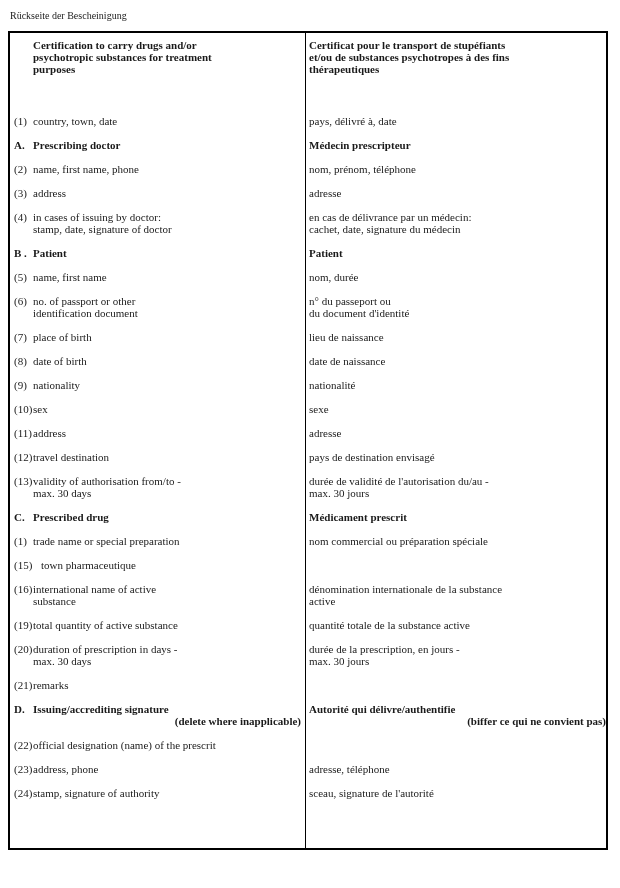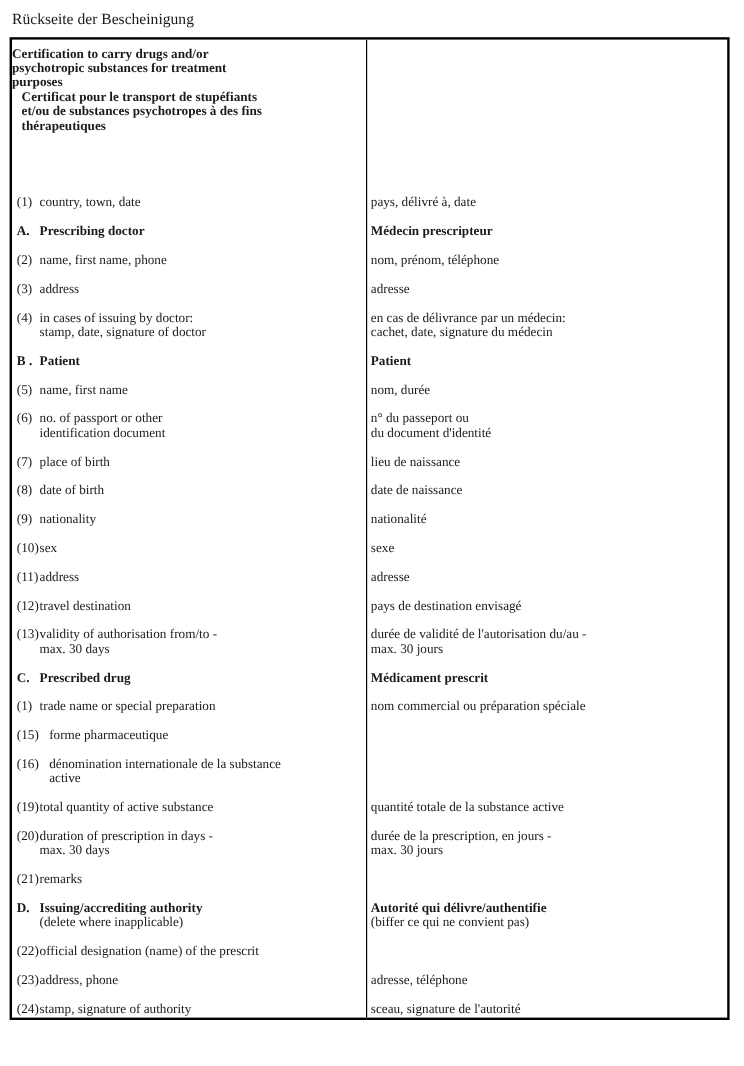--- a/index.html
+++ b/index.html
@@ -5,21 +5,21 @@
   * { margin: 0; padding: 0; box-sizing: border-box; }
   html, body {
     width: 620px; height: 888px;
     background: #ffffff;
     font-family: "Liberation Serif", "DejaVu Serif", serif;
     color: #1a1a1a;
     overflow: hidden;
   }
   .page-heading {
     margin: 9px 0 0 10px;
-    font-size: 13px;
+    font-size: 10px;
     line-height: 13px;
   }
   .cert-table {
     position: relative;
     margin: 9px 0 0 8px;
     width: 600px;
     height: 819px;
     border: 2px solid #000;
     padding-top: 6px;
     overflow: hidden;
@@ -44,24 +44,24 @@
   }
   .cell-en {
     flex: none;
     width: 268px;
   }
   .cell-fr {
     flex: 1;
     padding-left: 8px;
   }
   .main { white-space: pre-line; }
-  .sub  { display: block; font-weight: normal; white-space: pre-line; }
+  .sub  { display: block; font-weight: bold; white-space: pre-line; text-align: right; }
   .row.bold .num,
   .row.bold .main { font-weight: bold; }
-  .header-row { margin-bottom: 52px; flex-direction: column; }
+  .header-row { margin-bottom: 40px; }
   .header-row .main { font-weight: bold; }
 </style>
 </head>
 <body>
 
 <div>
   <div class="page-heading">Rückseite der Bescheinigung</div>
 
   <div class="cert-table">
     <div class="col-divider"></div>
@@ -287,27 +287,32 @@
     </span>
     <span class="cell-fr">
       <span class="main">nom commercial ou préparation spéciale</span>
       
     </span>
   </div>
 
   <div class="row">
     <span class="num">(15)</span>
     <span class="cell-fr">
-      <span class="main">forme pharmaceutique</span>
+      <span class="main">town pharmaceutique</span>
       
     </span>
   </div>
 
   <div class="row">
     <span class="num">(16)</span>
+    <span class="cell-en">
+      <span class="main">international name of active
+substance</span>
+      
+    </span>
     <span class="cell-fr">
       <span class="main">dénomination internationale de la substance
 active</span>
       
     </span>
   </div>
 
 
 
   <div class="row">
@@ -340,21 +345,21 @@
     <span class="num">(21)</span>
     <span class="cell-en">
       <span class="main">remarks</span>
       
     </span>
   </div>
 
   <div class="row bold">
     <span class="num">D.</span>
     <span class="cell-en">
-      <span class="main">Issuing/accrediting authority</span>
+      <span class="main">Issuing/accrediting signature</span>
       <span class="sub">(delete where inapplicable)</span>
     </span>
     <span class="cell-fr">
       <span class="main">Autorité qui délivre/authentifie</span>
       <span class="sub">(biffer ce qui ne convient pas)</span>
     </span>
   </div>
 
   <div class="row">
     <span class="num">(22)</span>

